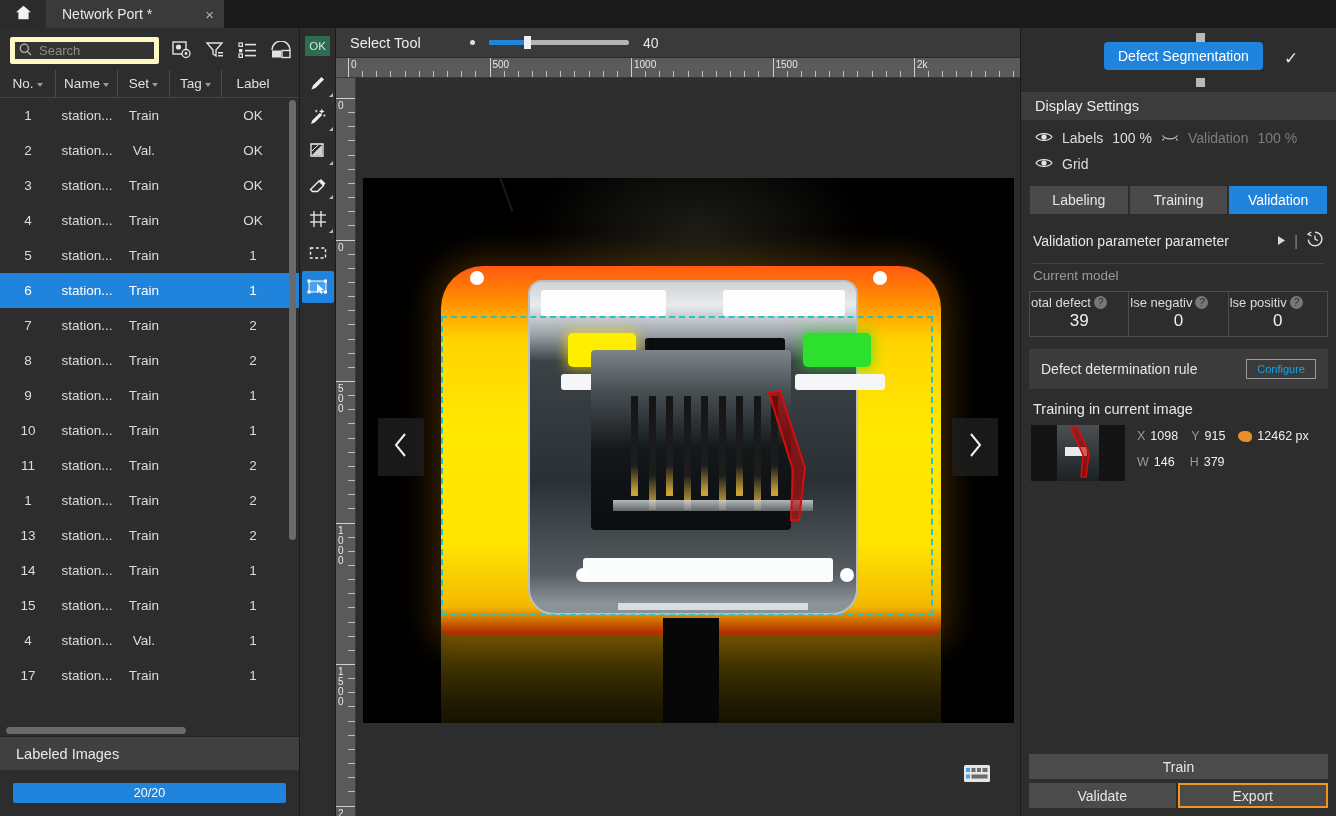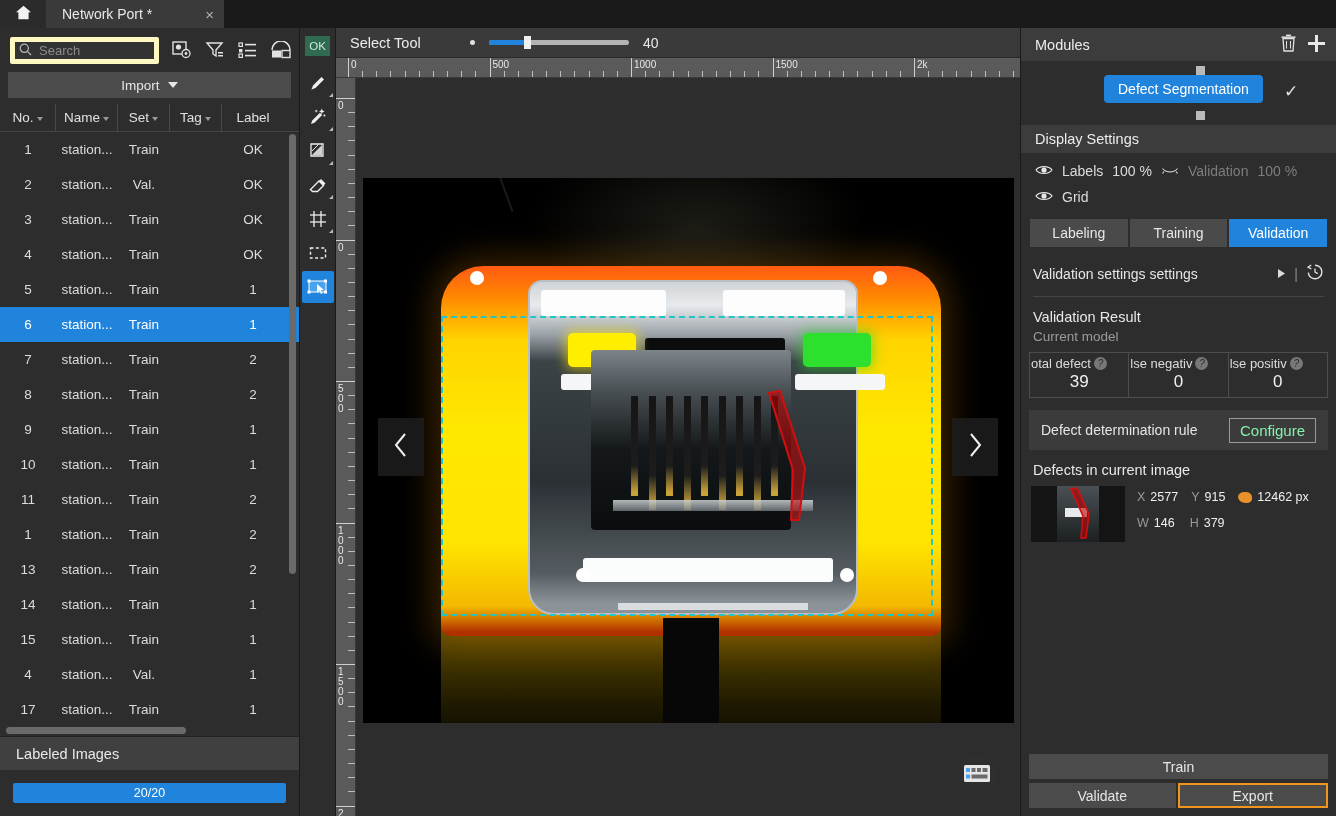--- a/index.html
+++ b/index.html
@@ -262,22 +262,22 @@
     color: #2d2d2d; font-size: 10px; display: flex; align-items: center; justify-content: center;
   }
   .stat-val { text-align: center; font-size: 17px; color: #f0f0f0; padding-top: 1px; }
 
   .rule-bar {
     margin: 12px 8px 0 8px; height: 40px; background: #3b3b3b; display: flex;
     align-items: center; padding: 0 12px; gap: 12px;
   }
   .rule-bar .rb-lbl { flex: 1; font-size: 14px; color: #e6e6e6; }
   .cfg-btn {
-    padding: 3px 10px; border: 1px solid #9a9a9a; background: transparent; color: #86efac;
-    font-size: 15px; cursor: pointer; font-family: "Liberation Sans", sans-serif;
+    padding: 3px 10px; border: 1px solid #9a9a9a; background: transparent; color: #0ea5e9;
+    font-size: 11px; cursor: pointer; font-family: "Liberation Sans", sans-serif;
   }
   .defects-title { padding: 12px 0 0 12px; font-size: 14.5px; color: #e8e8e8; }
   .defect-item { display: flex; gap: 12px; margin: 8px 8px 0 10px; }
   .dthumb { width: 94px; height: 56px; background: #141414; position: relative; overflow: hidden; }
   .dmeta { flex: 1; padding-top: 4px; font-size: 12.5px; }
   .dmeta .line { display: flex; align-items: center; gap: 5px; margin-bottom: 12px; }
   .dmeta .k { color: #9a9a9a; }
   .dmeta .v { color: #efefef; }
   .blob { width: 14px; height: 11px; background: #e8912b; border-radius: 50% 50% 40% 60%; }
 
@@ -352,24 +352,20 @@
         </span>
         <span class="tool-ico">
           <svg width="20" height="18" viewBox="0 0 20 18">
               <path d="M1 9 A9 9 0 0 1 19 9" fill="none" stroke="#e2e2e2" stroke-width="1.5"></path>
               <rect x="1" y="9.5" width="9" height="7" fill="#e2e2e2"></rect>
               <rect x="11" y="9.5" width="8" height="7" fill="none" stroke="#e2e2e2" stroke-width="1.4"></rect>
             </svg>
         </span>
       </div>
 
-      <button class="import-btn">
-        <span>Import</span>
-        <span class="caret-dn"></span>
-      </button>
 
       <div class="tbl-head">
         <div class="th th-no">
             <span>No.</span>
             <i class="mini-caret"></i>
           </div>
         <div class="th th-name">
             <span>Name</span>
             <i class="mini-caret"></i>
           </div>
@@ -784,38 +780,20 @@
                   <rect x="7.5" y="9.5" width="16" height="4" fill="#6b6b6b"></rect>
                 </svg>
             </span>
           </div>
         </div>
       </div>
     </div>
 
     <div class="rightpanel">
 
-      <div class="panel-head">
-        <span class="ph-title">Modules</span>
-        <span>
-          <svg width="17" height="18" viewBox="0 0 17 18">
-              <path d="M3 4.5 H14 L13 17 H4 Z" fill="none" stroke="#e0e0e0" stroke-width="1.3"></path>
-              <rect x="1.5" y="2.4" width="14" height="1.5" fill="#e0e0e0"></rect>
-              <rect x="6" y="0.6" width="5" height="1.6" fill="#e0e0e0"></rect>
-              <line x1="6.5" y1="7" x2="6.5" y2="14.5" stroke="#e0e0e0" stroke-width="1"></line>
-              <line x1="10.5" y1="7" x2="10.5" y2="14.5" stroke="#e0e0e0" stroke-width="1"></line>
-            </svg>
-        </span>
-        <span>
-          <svg width="19" height="19" viewBox="0 0 19 19">
-              <rect x="8" y="1" width="3" height="17" fill="#e8e8e8"></rect>
-              <rect x="1" y="8" width="17" height="3" fill="#e8e8e8"></rect>
-            </svg>
-        </span>
-      </div>
 
       <div class="modules-area">
         <div class="mod-handle" style="top:5px"></div>
         <div class="mod-chip">Defect Segmentation</div>
         <div class="mod-handle" style="top:50px"></div>
         <div class="mod-check">✓</div>
       </div>
 
       <div class="subhead">
         <span>Display Settings</span>
@@ -851,39 +829,38 @@
         <span>Grid</span>
       </div>
 
       <div class="tabs3">
         <div class="tab3">Labeling</div>
         <div class="tab3">Training</div>
         <div class="tab3 on">Validation</div>
       </div>
 
       <div class="vps-row">
-        <span class="lbl">Validation settings settings</span>
+        <span class="lbl">Validation parameter parameter</span>
         <span>
           <svg width="9" height="11" viewBox="0 0 9 11">
               <polygon points="1,1 8,5.5 1,10" fill="#d8d8d8"></polygon>
             </svg>
         </span>
         <span style="color:#8a8a8a">|</span>
         <span>
           <svg width="18" height="18" viewBox="0 0 18 18">
               <path d="M9 2.2 A6.8 6.8 0 1 1 2.3 9.6" fill="none" stroke="#e0e0e0" stroke-width="1.4"></path>
               <polyline points="5.2,2 2.1,4.2 5.4,6" fill="none" stroke="#e0e0e0" stroke-width="1.4"></polyline>
               <polyline points="9,5.6 9,9.2 11.8,10.6" fill="none" stroke="#e0e0e0" stroke-width="1.3"></polyline>
             </svg>
         </span>
       </div>
 
       <div class="hr"></div>
 
-      <div class="sec-title">Validation Result</div>
       <div class="sec-sub">Current model</div>
 
       <div class="stat-table">
         <div class="stat-cell">
           <div class="stat-lbl">
               <span>otal defect</span>
               <i class="qmark">?</i>
             </div>
           <div class="stat-val">39</div>
         </div>
@@ -901,34 +878,34 @@
             </div>
           <div class="stat-val">0</div>
         </div>
       </div>
 
       <div class="rule-bar">
         <span class="rb-lbl">Defect determination rule</span>
         <button class="cfg-btn">Configure</button>
       </div>
 
-      <div class="defects-title">Defects in current image</div>
+      <div class="defects-title">Training in current image</div>
 
       <div class="defect-item">
         <div class="dthumb">
           <div style="position:absolute;left:26px;top:0;width:42px;height:56px;background:linear-gradient(180deg,#4a5054,#1c2022);"></div>
           <div style="position:absolute;left:34px;top:22px;width:22px;height:9px;background:#e8eaec;"></div>
           <svg width="94" height="56" style="position:absolute;left:0;top:0">
               <polygon points="40,3 46,2 58,28 55,52 50,52 52,30" fill="rgba(190,0,0,.6)" stroke="#d01010" stroke-width="1.6"></polygon>
             </svg>
         </div>
         <div class="dmeta">
           <div class="line">
             <span class="k">X</span>
-            <span class="v">2577</span>
+            <span class="v">1098</span>
             <span class="k" style="margin-left:8px">Y</span>
             <span class="v">915</span>
             <span class="blob" style="margin-left:8px"></span>
             <span class="v">12462 px</span>
           </div>
           <div class="line">
             <span class="k">W</span>
             <span class="v">146</span>
             <span class="k" style="margin-left:10px">H</span>
             <span class="v">379</span>

